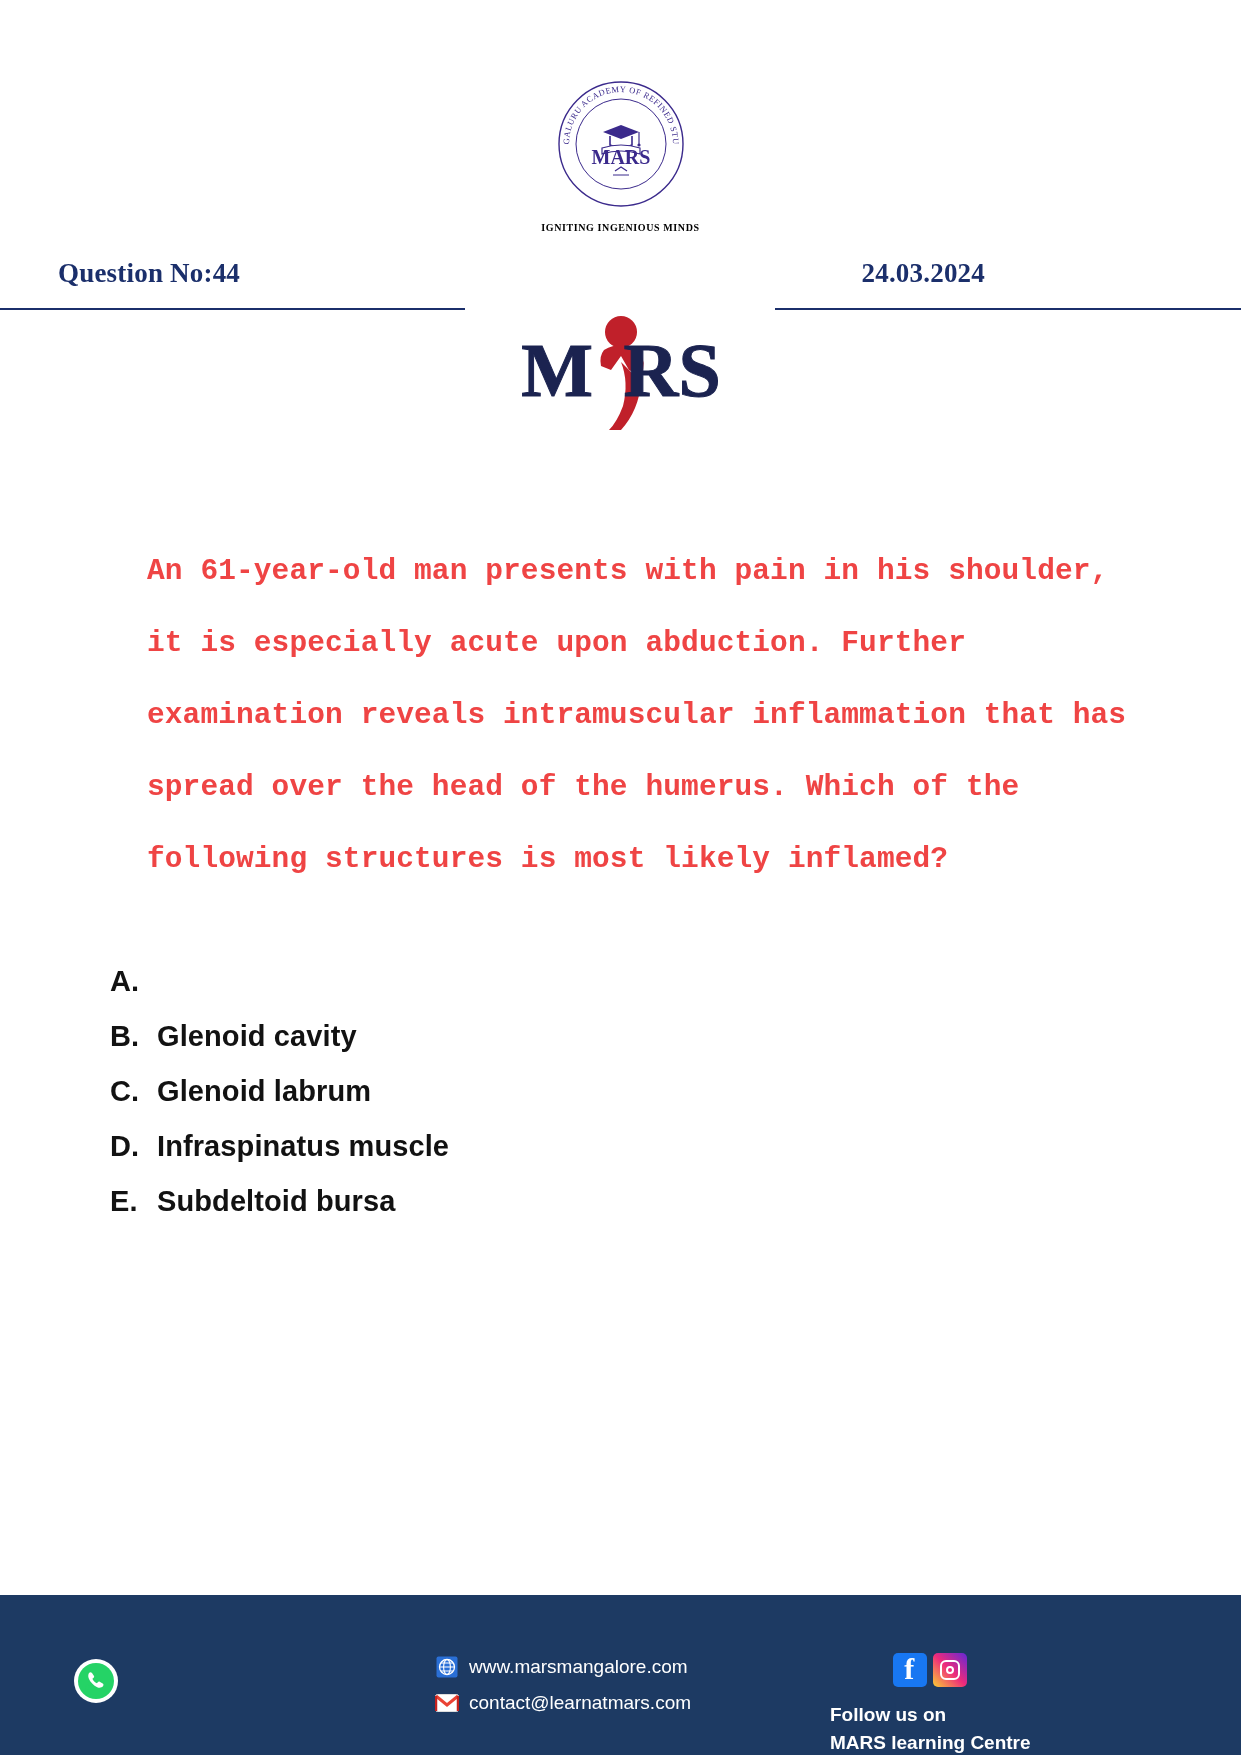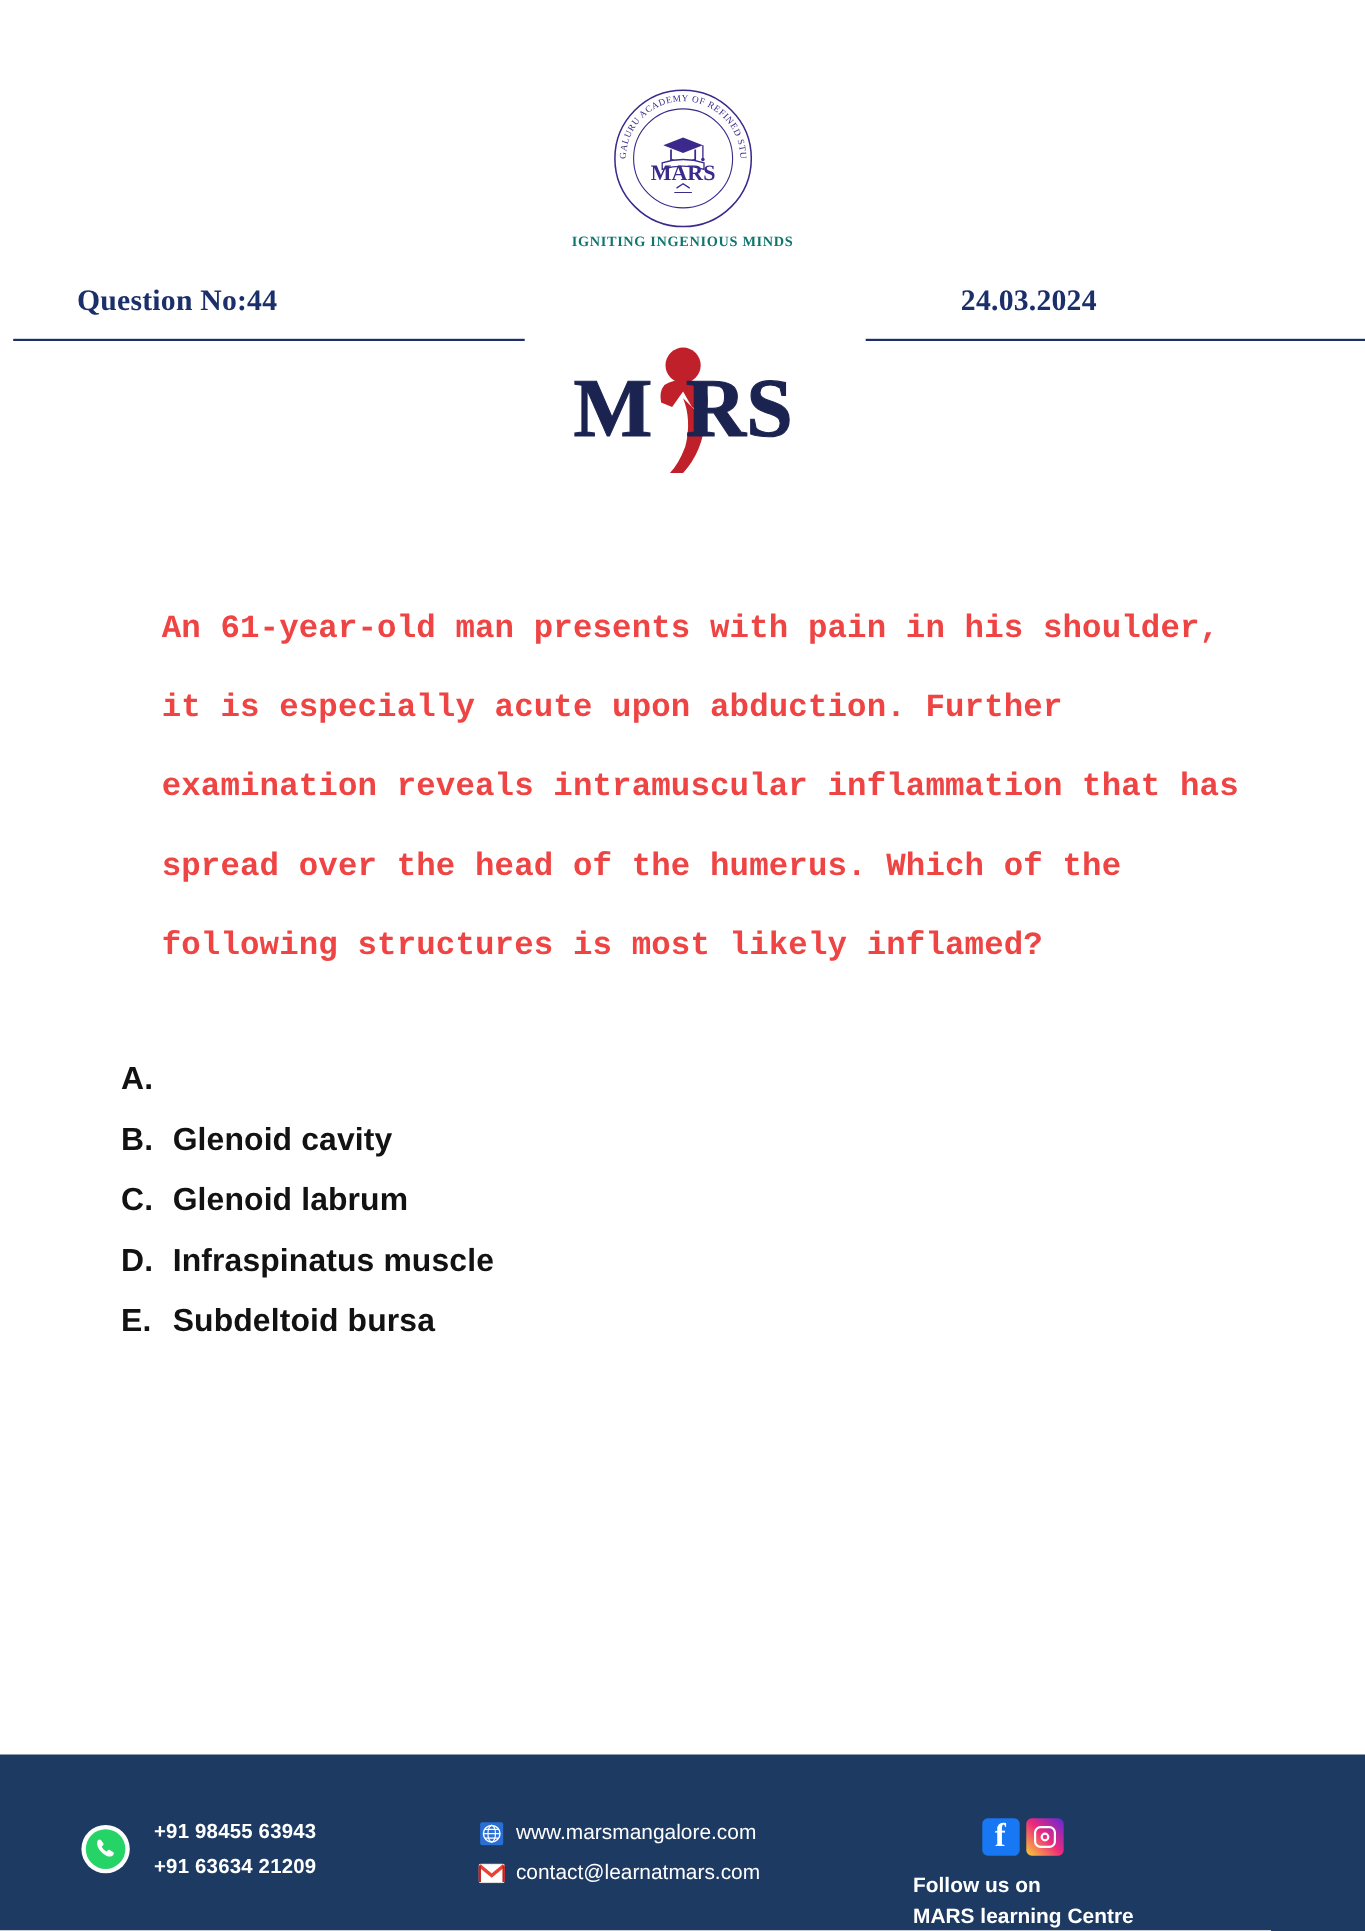--- a/index.html
+++ b/index.html
@@ -25,33 +25,33 @@
     flex-direction: column;
     align-items: center;
   }
   .circle-logo {
     width: 132px;
     height: 132px;
     position: relative;
   }
   .circle-logo svg { display: block; }
   .igniting {
-    margin-top: 2px;
+    margin-top: 12px;
     font-family: "Liberation Serif", serif;
-    font-size: 13px;
+    font-size: 10px;
     font-weight: bold;
     letter-spacing: 0.6px;
-    color: #0f766e;
+    color: #000000;
   }
 
   
   .header-row {
     position: absolute;
     top: 258px;
-    left: 12px;
+    left: 0;
     width: 1043px;
     height: 50px;
   }
   .q-no {
     position: absolute;
     left: 58px;
     top: 0;
     font-family: "Liberation Serif", serif;
     font-weight: bold;
     font-size: 27px;
@@ -313,24 +313,20 @@
 
 <div class="footer">
   <div class="footer-inner">
     <div class="wa-icon">
       <svg width="48" height="48" viewBox="0 0 48 48" xmlns="http://www.w3.org/2000/svg">
         <circle cx="24" cy="24" r="22" fill="#ffffff"></circle>
         <circle cx="24" cy="24" r="18" fill="#25D366"></circle>
         <path d="M17 16c1-1 2-1 3 0l2 3c.4.7 0 1.4-.6 1.9l-1 .8c.9 2 2.5 3.6 4.5 4.6l.9-1c.5-.6 1.2-.9 1.9-.5l3 1.8c1 .6 1 1.8.2 2.7-1.4 1.6-3.6 1.8-5.7.9-3.5-1.5-7-5-8.4-8.6-.8-2-.7-4 .2-5.6z" fill="#ffffff"></path>
         <path d="M14 34l2.2-6" stroke="#25D366" stroke-width="3" fill="none"></path>
       </svg>
-    </div>
-    <div class="phones">
-      <div>+91 98455 63943</div>
-      <div>+91 63634 21209</div>
     </div>
 
     <div class="contact-col">
       <div class="contact-line">
         <span class="mini-icon">
           <svg width="22" height="22" viewBox="0 0 22 22" xmlns="http://www.w3.org/2000/svg">
             <rect x="0.5" y="0.5" width="21" height="21" rx="2" fill="#2a6fd6"></rect>
             <circle cx="11" cy="11" r="7.5" fill="none" stroke="#ffffff" stroke-width="1.3"></circle>
             <ellipse cx="11" cy="11" rx="3.4" ry="7.5" fill="none" stroke="#ffffff" stroke-width="1.1"></ellipse>
             <path d="M3.5 11 L18.5 11 M4.6 7 L17.4 7 M4.6 15 L17.4 15" stroke="#ffffff" stroke-width="1.1"></path>

